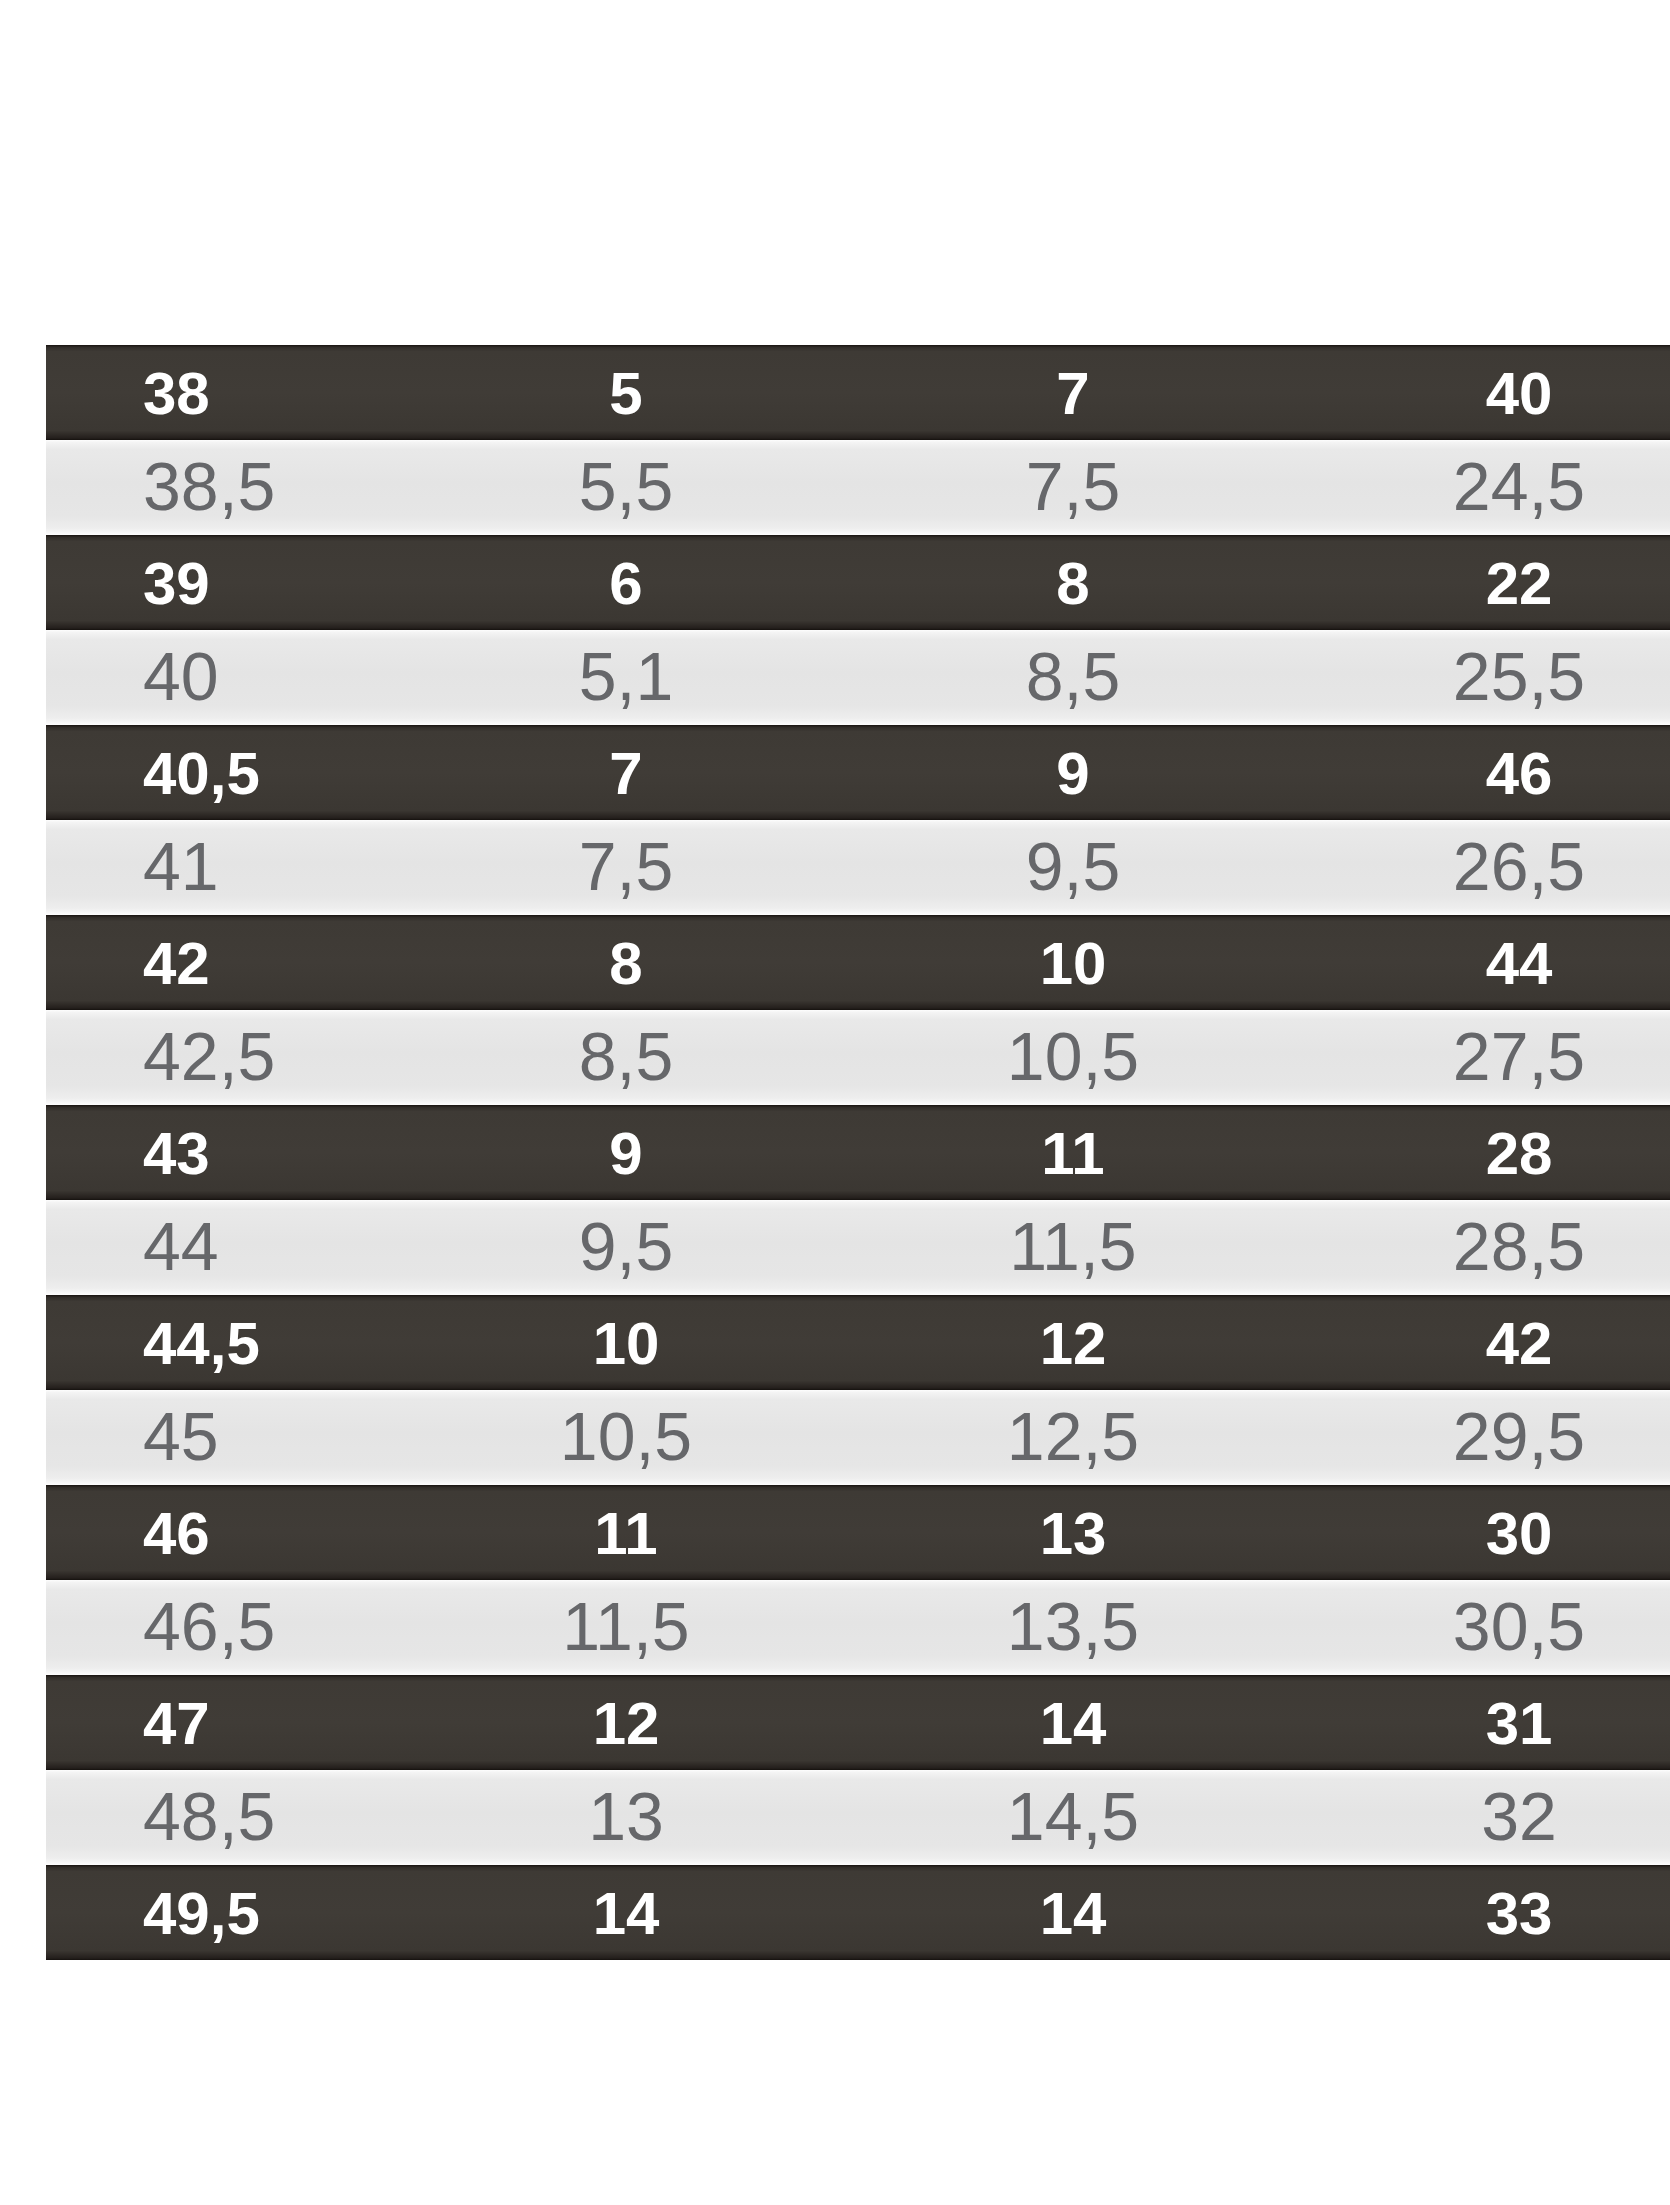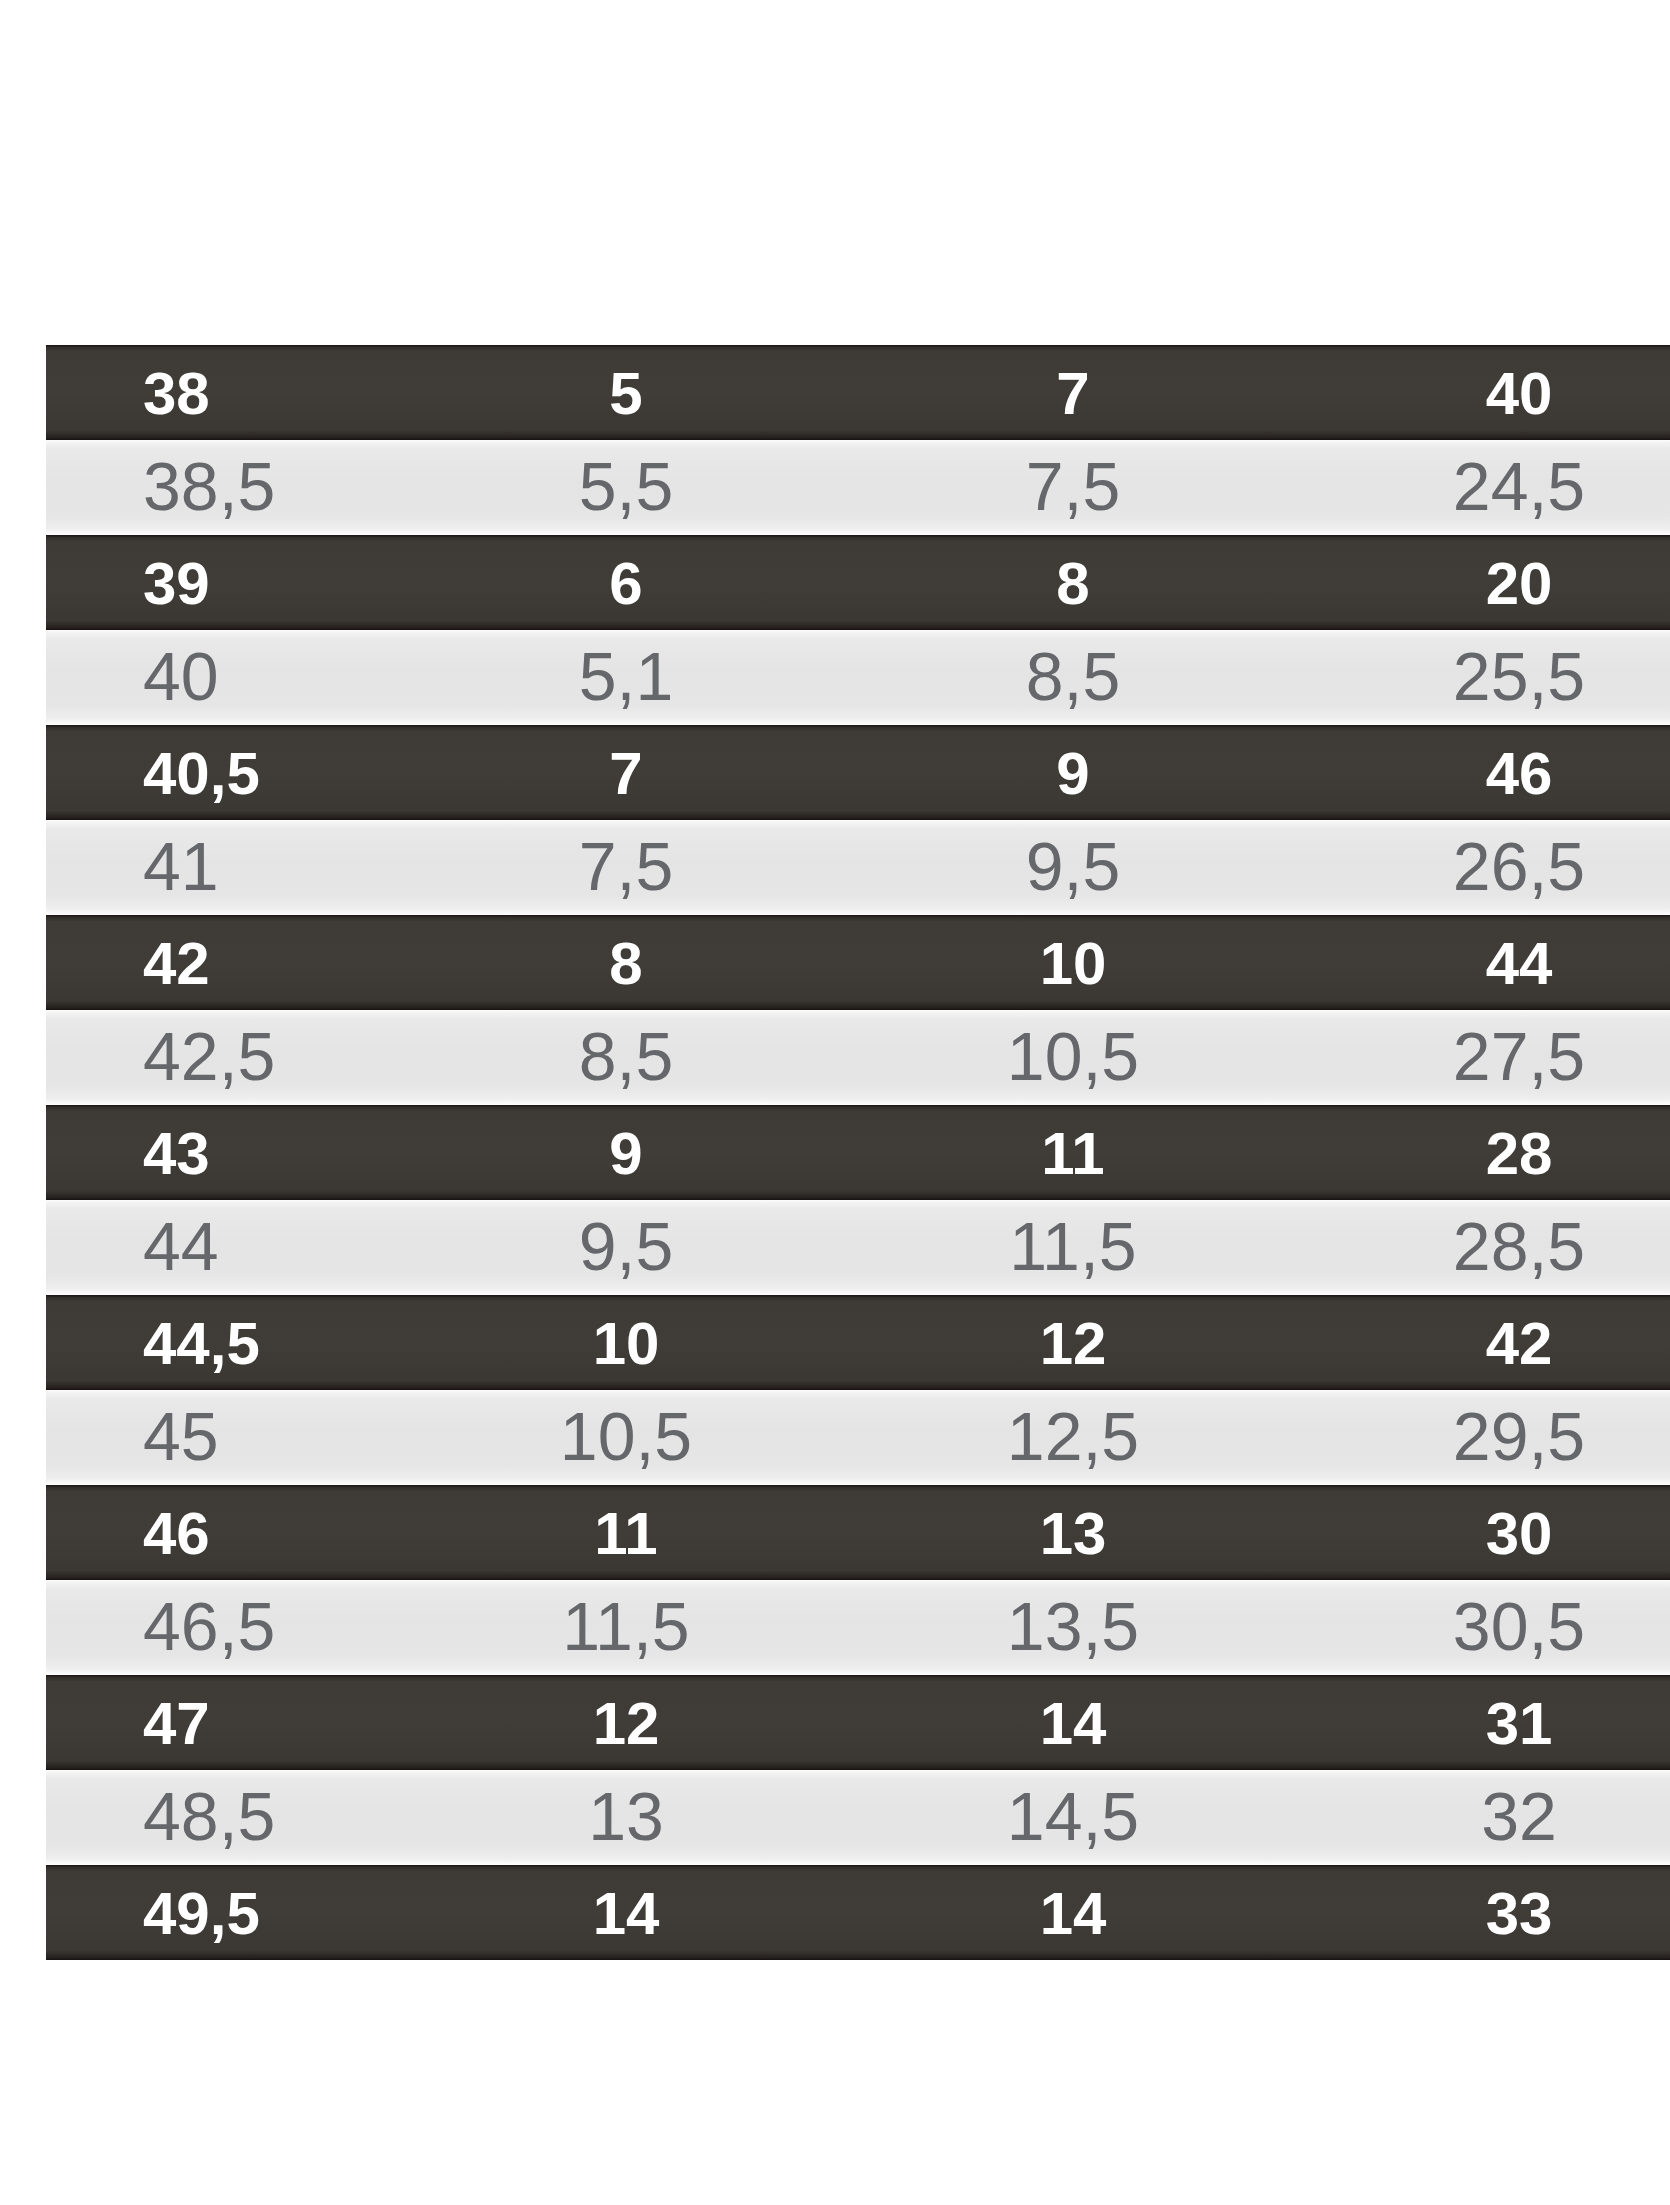--- a/index.html
+++ b/index.html
@@ -68,21 +68,21 @@
       <div class="row light">
         <div class="cell c-eu">38,5</div>
         <div class="cell c-uk">5,5</div>
         <div class="cell c-usa">7,5</div>
         <div class="cell c-cm">24,5</div>
       </div>
       <div class="row dark">
         <div class="cell c-eu">39</div>
         <div class="cell c-uk">6</div>
         <div class="cell c-usa">8</div>
-        <div class="cell c-cm">20</div>
+        <div class="cell c-cm">22</div>
       </div>
       <div class="row light">
         <div class="cell c-eu">40</div>
         <div class="cell c-uk">5,1</div>
         <div class="cell c-usa">8,5</div>
         <div class="cell c-cm">25,5</div>
       </div>
       <div class="row dark">
         <div class="cell c-eu">40,5</div>
         <div class="cell c-uk">7</div>

